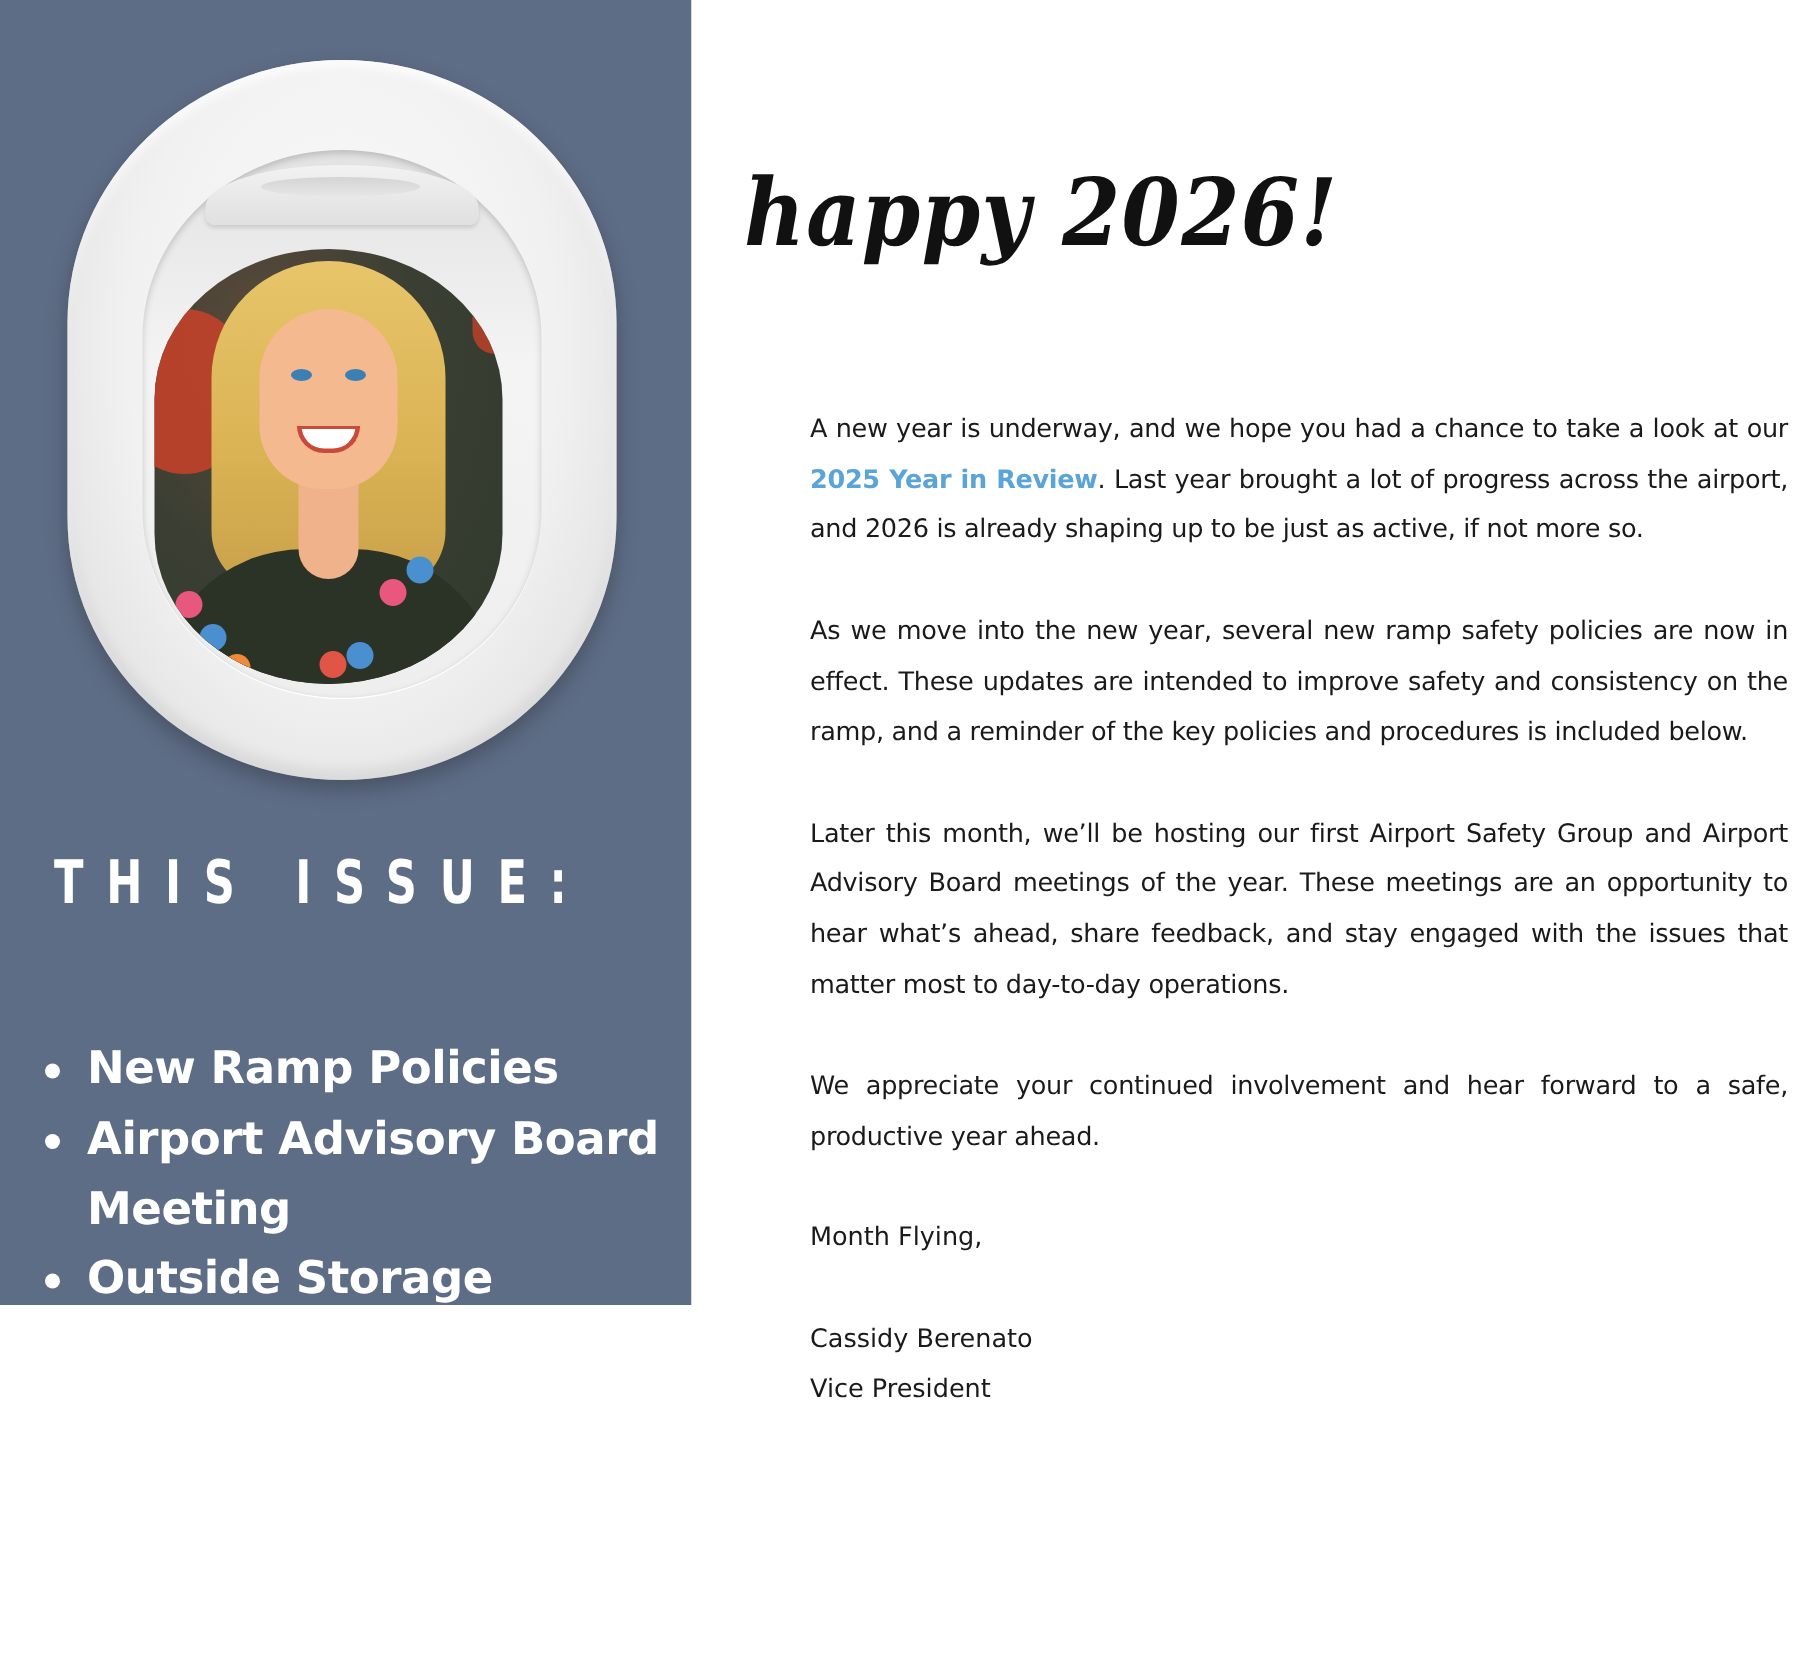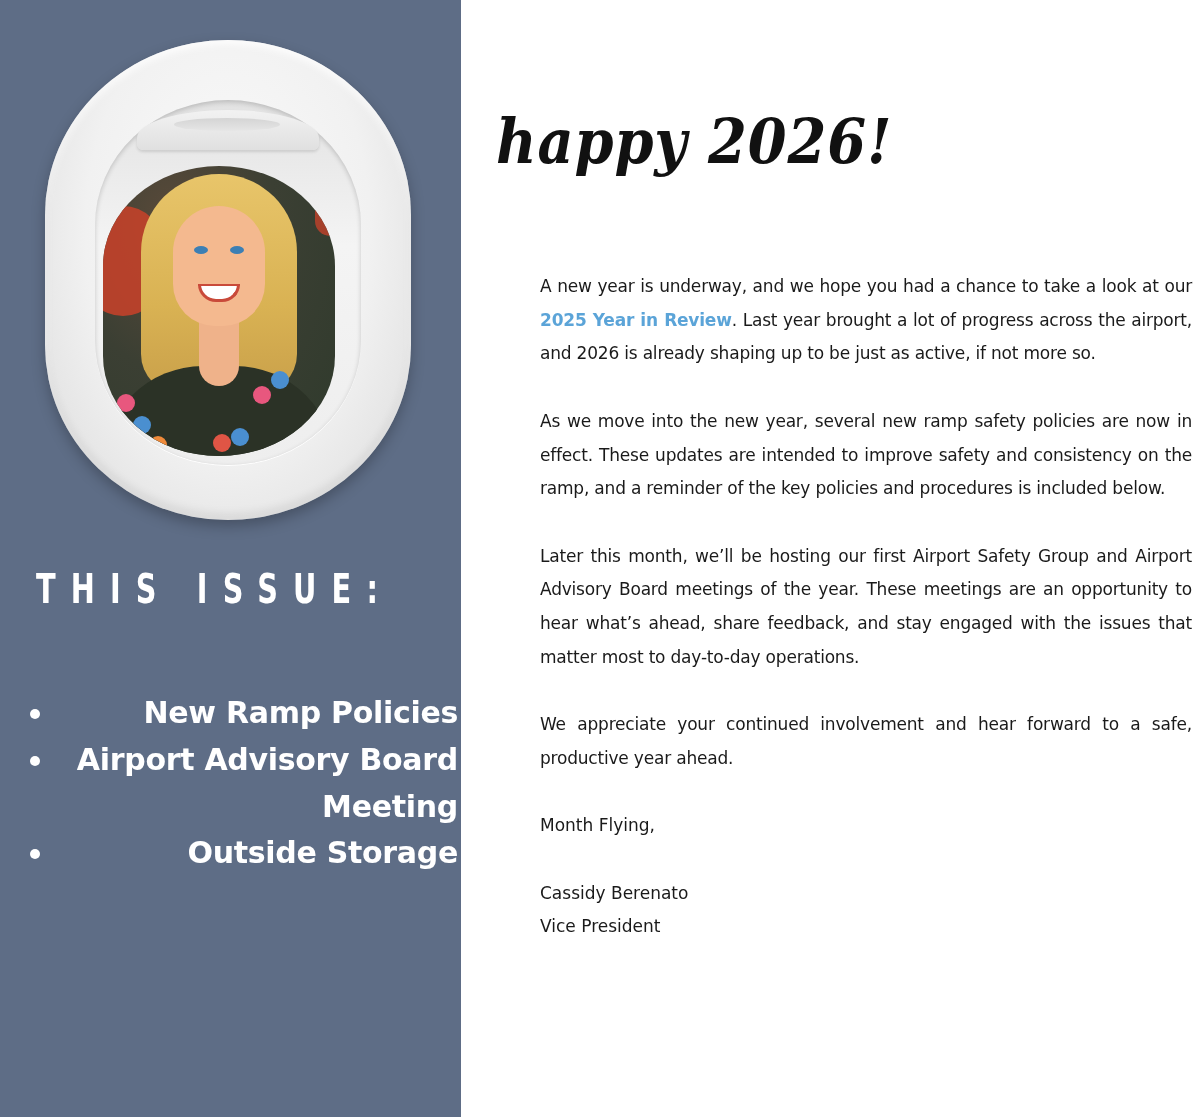--- a/index.html
+++ b/index.html
@@ -1,20 +1,20 @@
 <!DOCTYPE html>
 <html><head>
   <meta charset="utf-8">
   <style>
     * { box-sizing: border-box; margin: 0; padding: 0; }
     html, body { width: 1200px; height: 1117px; overflow: hidden; background: #ffffff; }
     body { position: relative; font-family: "DejaVu Sans", sans-serif; }
 
     .sidebar {
-      position: absolute; left: 0; top: 0; width: 461px; height: 1117px;
+      position: absolute; left: 0; top: 0; width: 461px; height: 870px;
       background: #5e6d86;
     }
 
     
     .window-frame {
       position: absolute; left: 45px; top: 40px; width: 366px; height: 480px;
       border-radius: 183px / 175px;
       background: radial-gradient(ellipse at 50% 40%, #fbfbfb 0%, #f1f1f1 55%, #e4e4e4 80%, #d6d6d6 100%);
       box-shadow: 0 6px 14px rgba(0,0,0,0.25), inset 0 -6px 10px rgba(0,0,0,0.08), inset 0 4px 8px rgba(255,255,255,0.9);
     }
@@ -56,21 +56,21 @@
 
     .section-heading {
       position: absolute; left: 36px; top: 565px; width: 410px;
       color: #ffffff; font-family: "DejaVu Sans", sans-serif; font-weight: bold;
       font-size: 40px; letter-spacing: 21px; line-height: 48px;
       transform: scaleX(0.72); transform-origin: left center;
       white-space: nowrap;
     }
 
     .issue-list {
-      position: absolute; left: 28px; top: 690px; width: 430px; list-style: none; text-align: right;
+      position: absolute; left: 28px; top: 690px; width: 430px; list-style: none;
     }
     .issue-list li {
       position: relative; padding-left: 30px;
       color: #ffffff; font-family: "DejaVu Sans", sans-serif; font-weight: bold;
       font-size: 30px; line-height: 46.8px; letter-spacing: -0.3px;
     }
     .issue-list li::before {
       content: ""; position: absolute; left: 2px; top: 19px;
       width: 10px; height: 10px; border-radius: 50%; background: #ffffff;
     }

